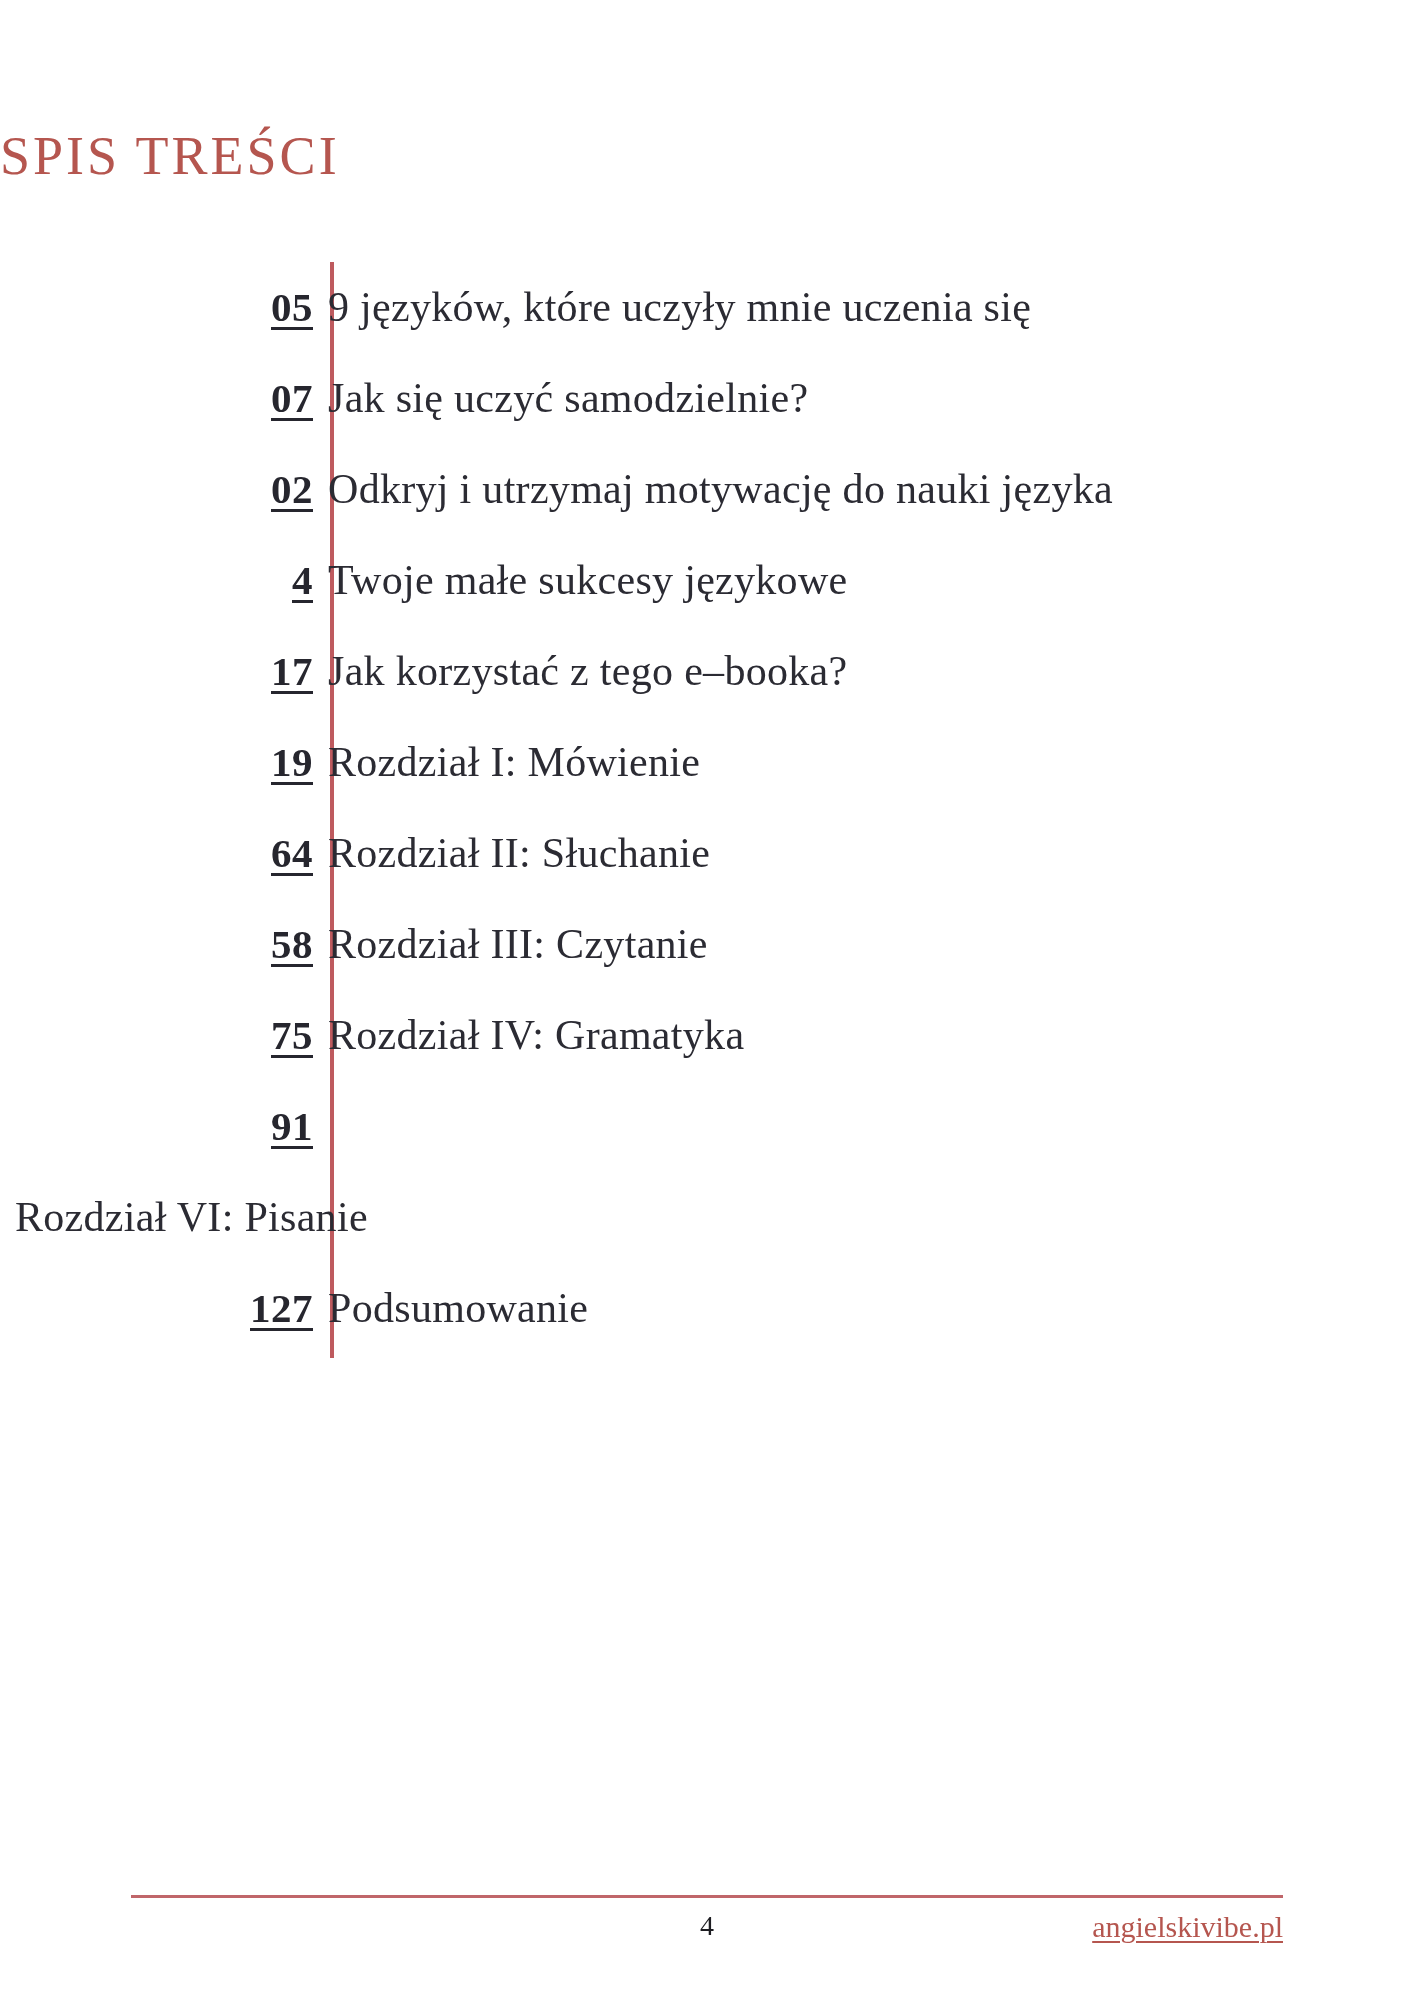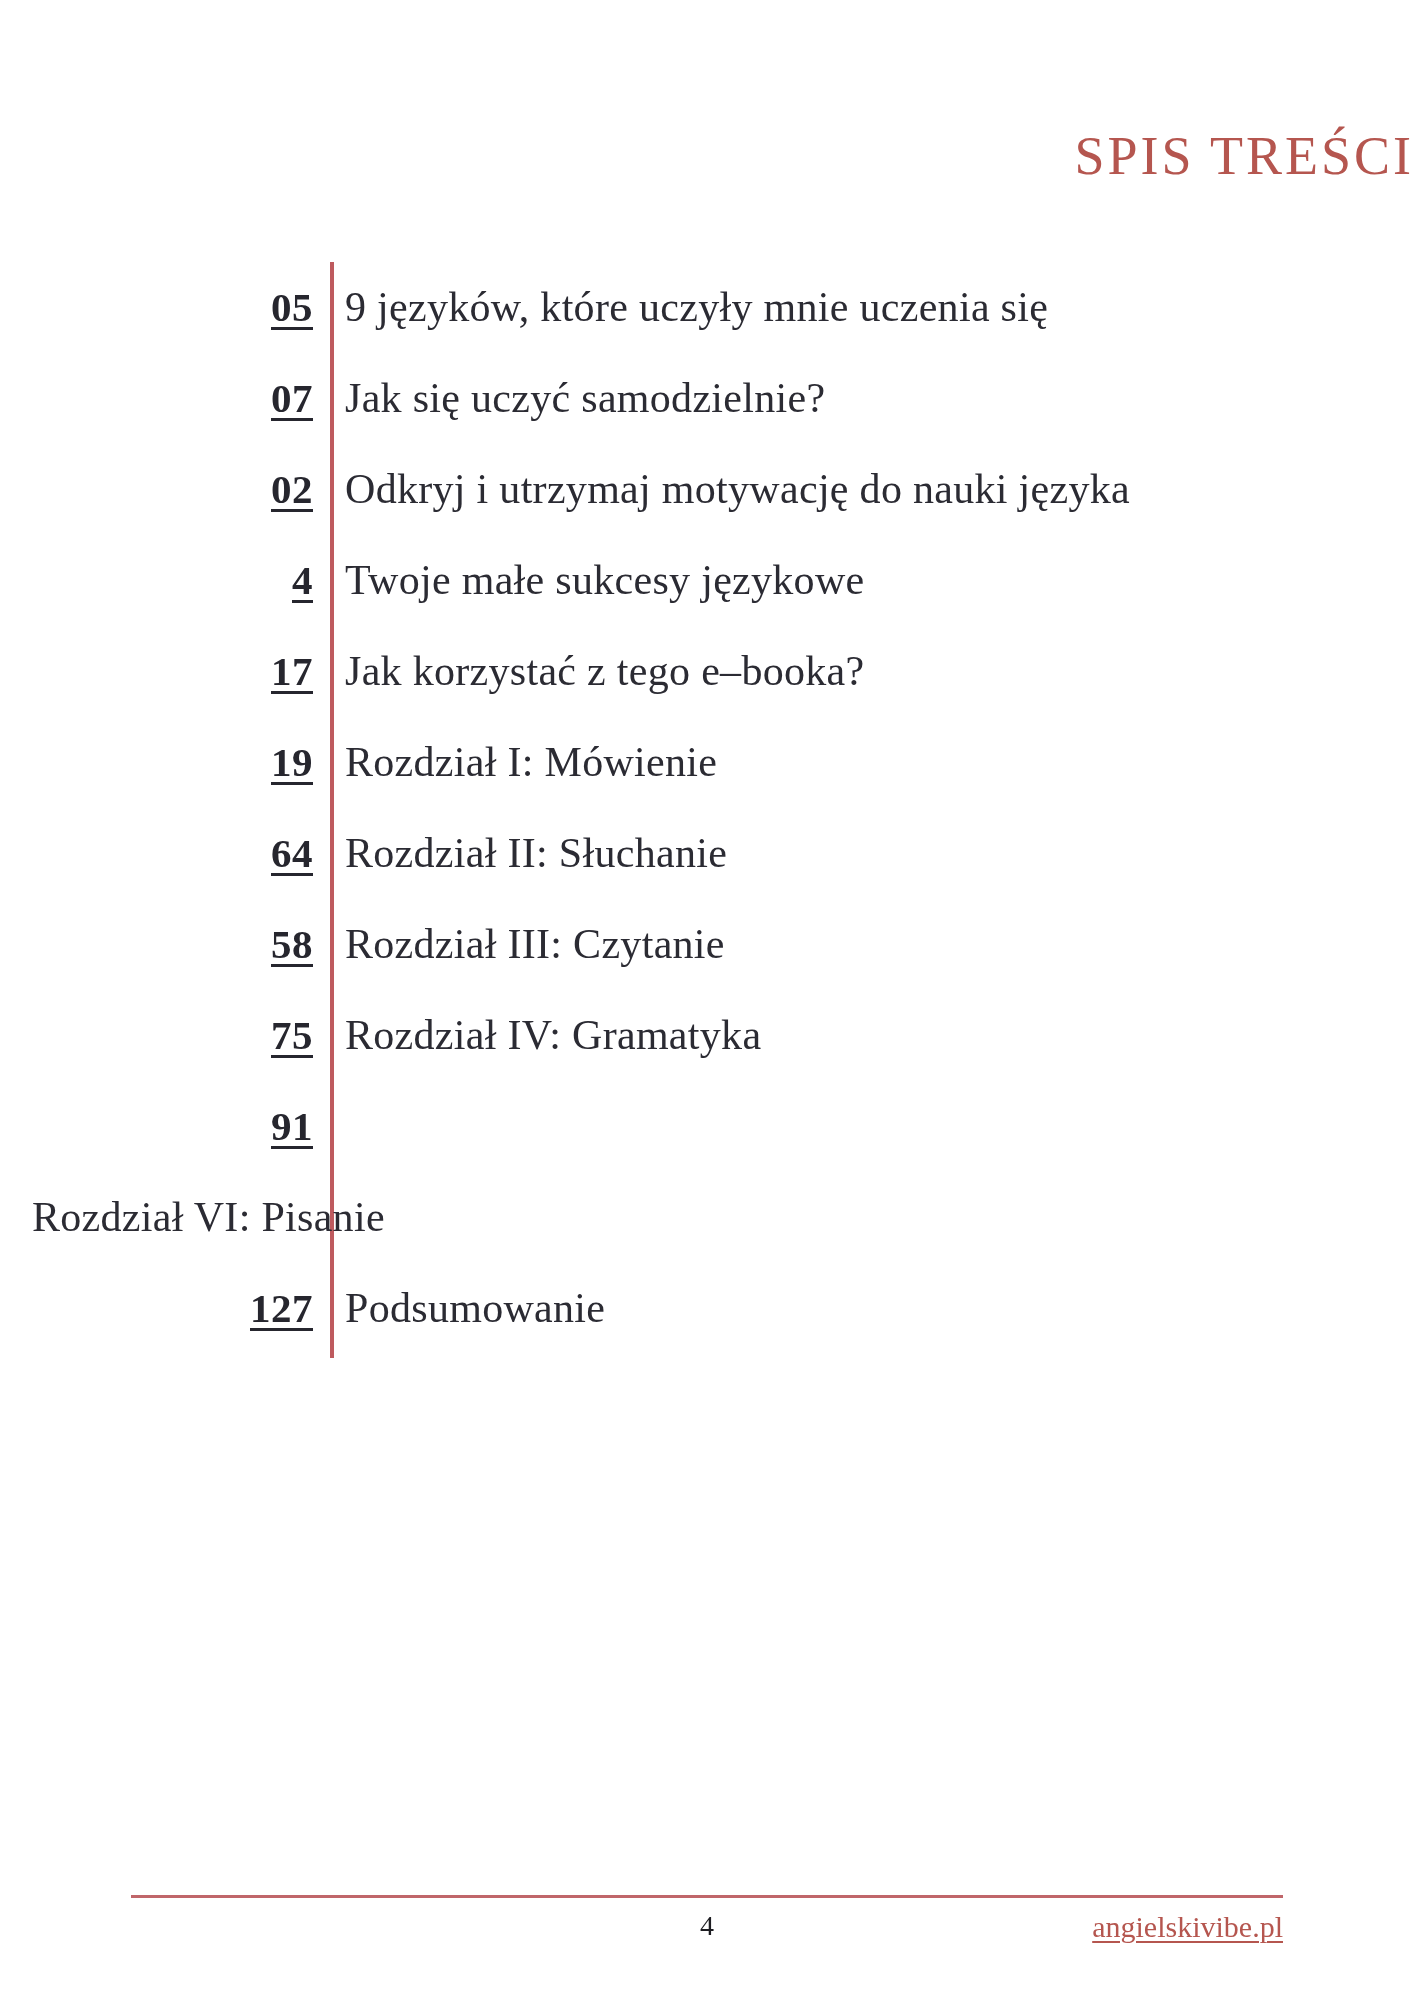--- a/index.html
+++ b/index.html
@@ -21,21 +21,21 @@
     inset: 0;
     background: #ffffff;
   }
 
   
   .toc-title {
     position: absolute;
     top: 128px;
     left: 0;
     width: 1414px;
-    text-align: right;
+    text-align: left;
     font-family: "Liberation Serif", "DejaVu Serif", serif;
     font-size: 54px;
     font-weight: 400;
     letter-spacing: 3px;
     color: #b5564f;
     line-height: 1.05;
     white-space: nowrap;
   }
 
   
@@ -79,21 +79,21 @@
     font-weight: 700;
     letter-spacing: 0.5px;
     color: #26262e;
     text-decoration: underline;
     text-decoration-thickness: 3px;
     text-underline-offset: 6px;
     line-height: 1;
   }
 
   .toc-label {
-    margin-left: 32px;
+    margin-left: 15px;
     font-family: "Liberation Serif", "DejaVu Serif", serif;
     font-size: 42px;
     font-weight: 400;
     color: #2b2b33;
     letter-spacing: 0.3px;
     line-height: 1.1;
     white-space: nowrap;
   }
 
   

